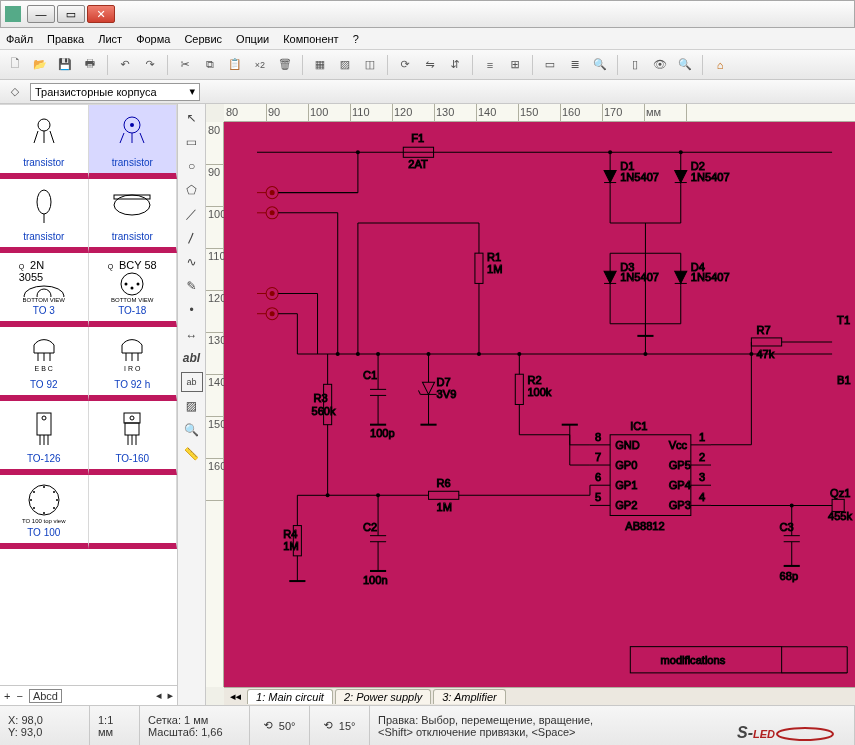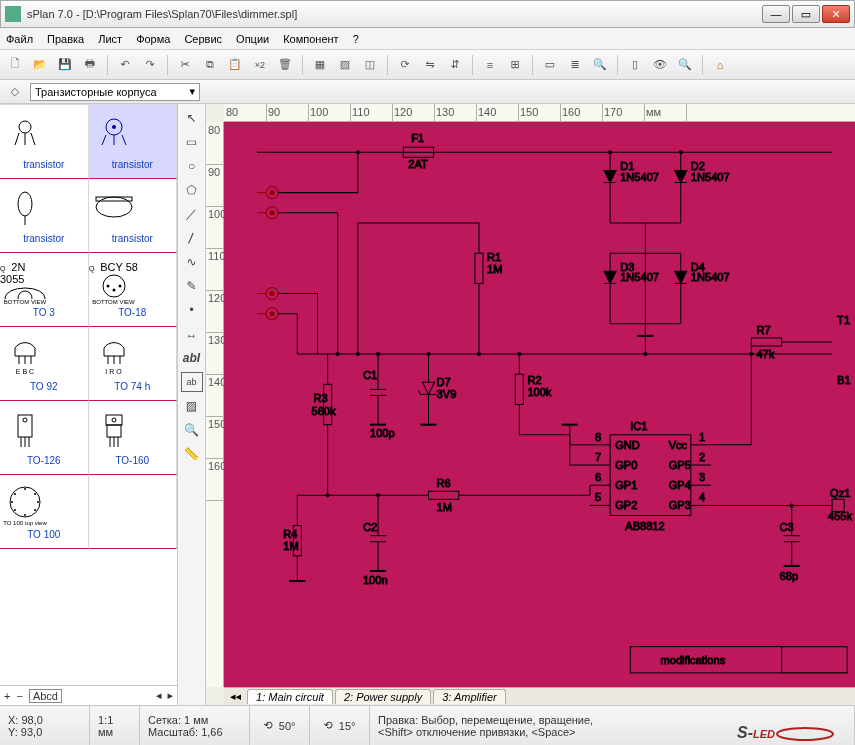--- a/index.html
+++ b/index.html
@@ -13,21 +13,21 @@
 .menubar { height:22px; background:#f4f4f4; border-bottom:1px solid #d0d0d0; display:flex; align-items:center; padding:0 6px; gap:14px; color:#000; }
 .menubar span { cursor:default; }
 .toolbar { height:30px; background:linear-gradient(#fafafa,#e8e8e8); border-bottom:1px solid #c8c8c8; display:flex; align-items:center; padding:0 4px; gap:3px;}
 .tbtn { width:22px; height:22px; border:1px solid transparent; display:flex; align-items:center; justify-content:center; color:#555; border-radius:2px;}
 .tsep { width:1px; height:20px; background:#c8c8c8; margin:0 3px;}
 .librow { height:24px; background:linear-gradient(#fafafa,#e8e8e8); border-bottom:1px solid #c8c8c8; display:flex; align-items:center; padding:0 4px; gap:4px;}
 .libsel { flex:0 0 170px; height:18px; border:1px solid #999; background:#fff; display:flex; align-items:center; padding:0 4px; font-size:11px; justify-content:space-between;}
 .main { display:flex; height: calc(745px - 28px - 22px - 30px - 24px - 40px); }
 .sidebar { width:178px; border-right:1px solid #c8c8c8; display:flex; flex-direction:column; background:#fff; overflow:hidden;}
 .compgrid { flex:1; display:grid; grid-template-columns:1fr 1fr; grid-auto-rows:74px; border-top:1px solid #d8d8d8;}
-.compcell { border-right:1px solid #d8d8d8; border-bottom:1px solid #be185d; display:flex; flex-direction:column; justify-content:center; gap:2px; background:#fff; position:relative;}
+.compcell { border-right:1px solid #d8d8d8; border-bottom:6px solid #be185d; display:flex; flex-direction:column; align-items:center; justify-content:center; gap:2px; background:#fff; position:relative;}
 .compcell.sel { background:#d8d8ff; }
 .compcell .thumb { width:50px; height:44px; display:flex; align-items:center; justify-content:center; }
 .compcell .lbl { color:#1040c0; font-size:10px; text-align:center; }
 .sidectrl { height:20px; border-top:1px solid #c8c8c8; display:flex; align-items:center; gap:6px; padding:0 4px; font-size:10px; color:#333;}
 .toolcol { width:28px; background:#f4f4f4; border-right:1px solid #c8c8c8; display:flex; flex-direction:column; align-items:center; padding-top:4px; gap:4px;}
 .toolcol .tcbtn { width:22px; height:20px; display:flex; align-items:center; justify-content:center; color:#444; border:1px solid transparent; font-size:12px;}
 .canvasarea { flex:1; position:relative; background:#f0f0e8; overflow:hidden;}
 .ruler-h { position:absolute; top:0; left:18px; right:0; height:18px; background:#f8f8f0; border-bottom:1px solid #b0b0a0; display:flex;}
 .ruler-v { position:absolute; top:18px; left:0; width:18px; bottom:18px; background:#f8f8f0; border-right:1px solid #b0b0a0; display:flex; flex-direction:column;}
 .rtick { flex:0 0 42px; font-size:9px; color:#555; position:relative;}
@@ -45,21 +45,20 @@
 .statcell { border-right:1px solid #c8c8c8; height:100%; padding:3px 8px; display:flex; flex-direction:column; justify-content:center;}
 .logo { position:absolute; right:20px; bottom:1px; font-style:italic; font-weight:bold; font-size:16px; color:#444; }
 .logo .red{ color:#b02020;}
 svg text { font-family: Arial, sans-serif; }
 </style>
 </head>
 <body>
 
 <div class="titlebar">
   <div class="app-icon"></div>
-  <div class="title">sPlan 7.0 - [D:\Program Files\Splan70\Files\dimmer.spl]</div>
   <div class="winbtns">
     <div class="winbtn">—</div>
     <div class="winbtn">▭</div>
     <div class="winbtn close">✕</div>
   </div>
 </div>
 
 <div class="menubar">
   <span>Файл</span>
   <span>Правка</span>
@@ -200,21 +199,21 @@
       <div class="compcell">
         <div class="thumb" style="flex-direction:column;">
             <svg width="36" height="28">
               <path d="M8 8 A12 12 0 0 1 28 8 L28 16 L8 16 Z" fill="none" stroke="#000"></path>
               <line x1="12" y1="16" x2="12" y2="24" stroke="#000"></line>
               <line x1="18" y1="16" x2="18" y2="24" stroke="#000"></line>
               <line x1="24" y1="16" x2="24" y2="24" stroke="#000"></line>
             </svg>
             <div style="font-size:7px;">I R O</div>
           </div>
-        <div class="lbl">TO 74 h</div>
+        <div class="lbl">TO 92 h</div>
       </div>
       <div class="compcell">
         <div class="thumb">
             <svg width="30" height="40">
               <rect x="8" y="4" width="14" height="22" fill="none" stroke="#000"></rect>
               <circle cx="15" cy="9" r="2" fill="none" stroke="#000"></circle>
               <line x1="11" y1="26" x2="11" y2="36" stroke="#000"></line>
               <line x1="15" y1="26" x2="15" y2="36" stroke="#000"></line>
               <line x1="19" y1="26" x2="19" y2="36" stroke="#000"></line>
             </svg>

